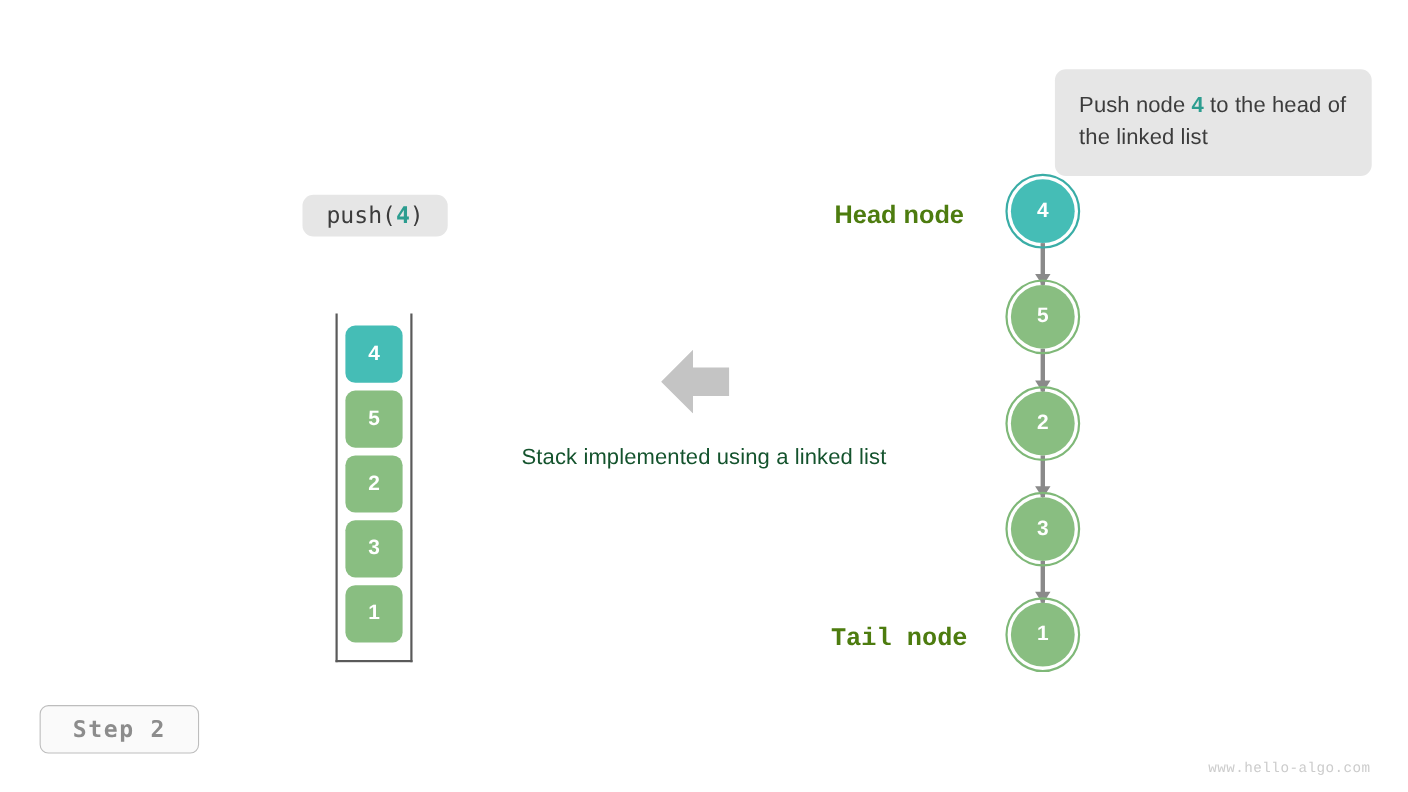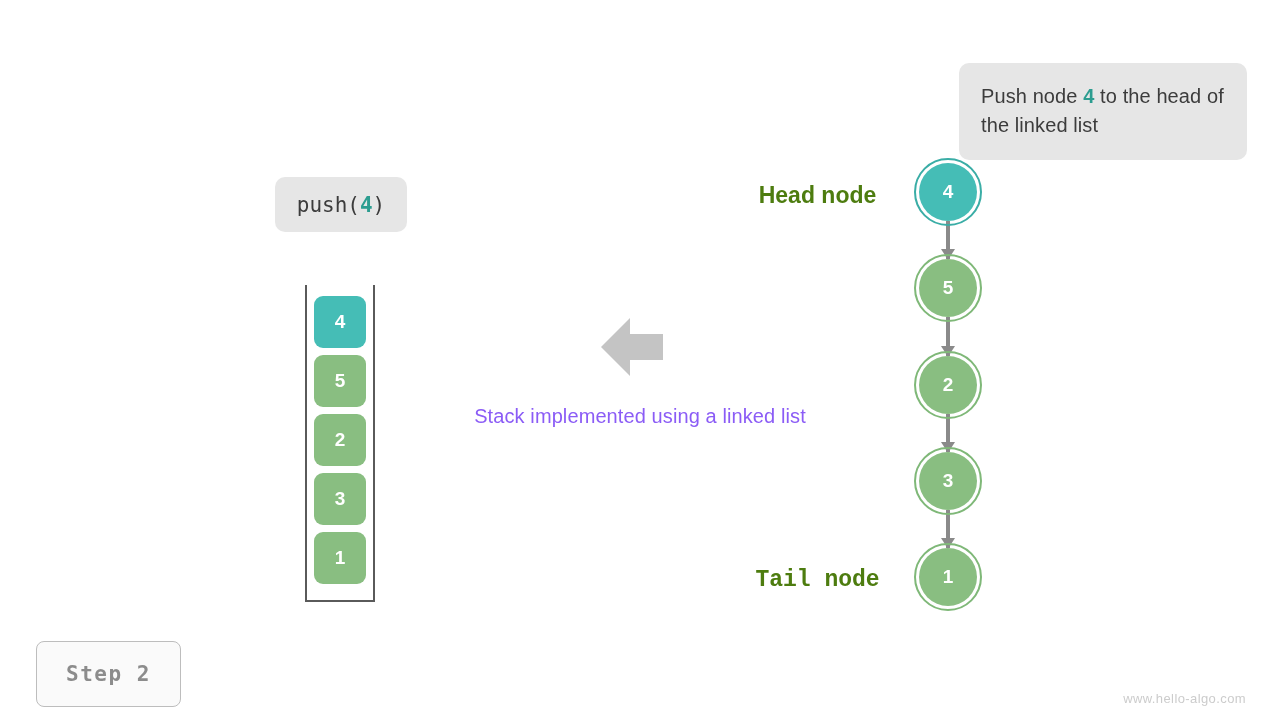--- a/index.html
+++ b/index.html
@@ -51,54 +51,54 @@
   #tooltip-text .hl {
     color: #2c9d90;
     font-weight: bold;
   }
 
   
   #op-box {
     left: 275px;
     top: 177px;
     width: 132px;
-    height: 55px;
+    height: 38px;
   }
   #op-text {
     font-family: "DejaVu Sans Mono", "Liberation Mono", monospace;
     font-size: 21px;
     color: #3c3c3c;
     letter-spacing: 0px;
   }
   #op-text .hl { color: #2c9d90; font-weight: bold; }
 
   
   #step-box {
     left: 36px;
     top: 641px;
     width: 145px;
-    height: 66px;
+    height: 44px;
     background: #fafafa;
     border: 1px solid #bdbdbd;
     border-radius: 8px;
   }
   #step-text {
     font-family: "DejaVu Sans Mono", "Liberation Mono", monospace;
     font-size: 21px;
     font-weight: bold;
     color: #8c8c8c;
     letter-spacing: 1.5px;
   }
 
   
   #watermark {
     position: absolute;
     right: 34px;
     bottom: 14px;
-    font-family: Liberation Sans, sans-serif;
+    font-family: Liberation Mono, monospace;
     font-size: 13px;
     color: #cccccc;
     letter-spacing: .4px;
   }
 
   
   #stack-container {
     position: absolute;
     left: 305px;
     top: 285px;
@@ -154,21 +154,21 @@
     width: 62px;
     height: 58px;
   }
   #flow-caption {
     position: absolute;
     left: 340px;
     top: 405px;
     width: 600px;
     text-align: center;
     font-size: 20px;
-    color: #8b5cf6;
+    color: #14532d;
     letter-spacing: .1px;
   }
 
   
   #linked-list {
     position: absolute;
     left: 740px;
     top: 155px;
     width: 230px;
     height: 460px;

